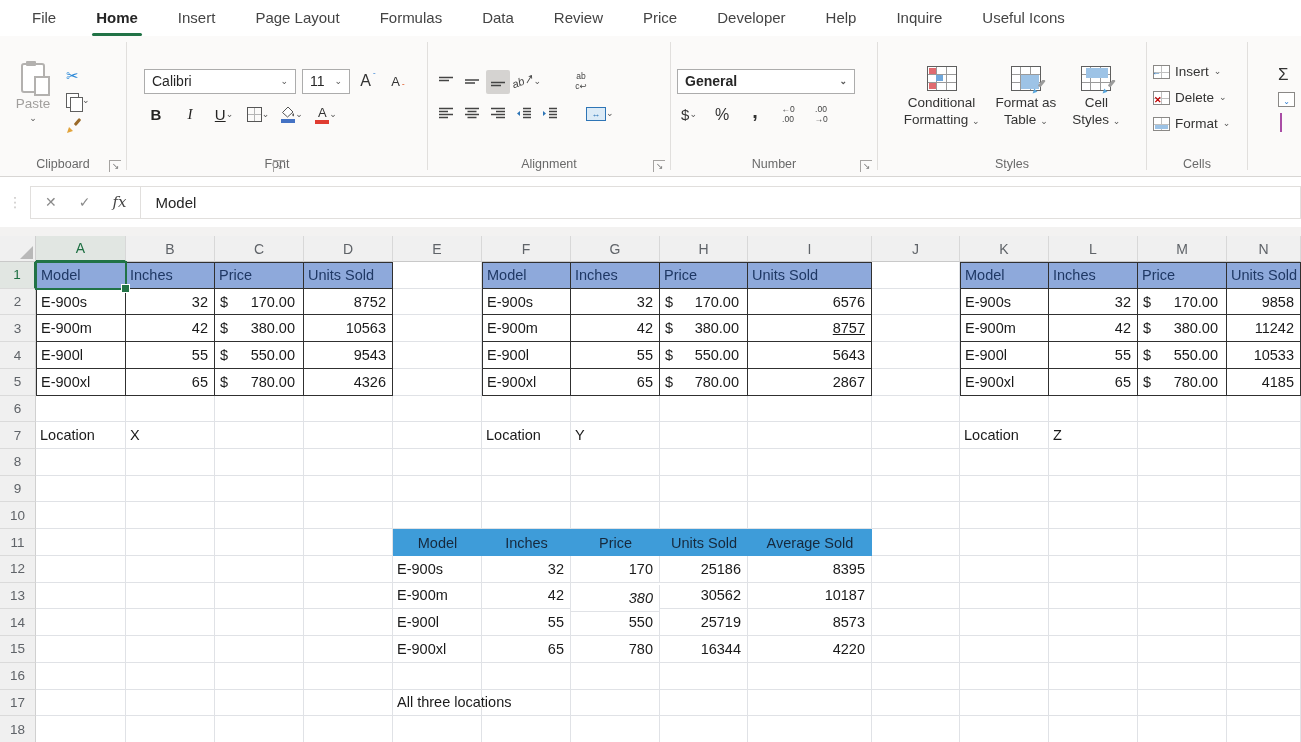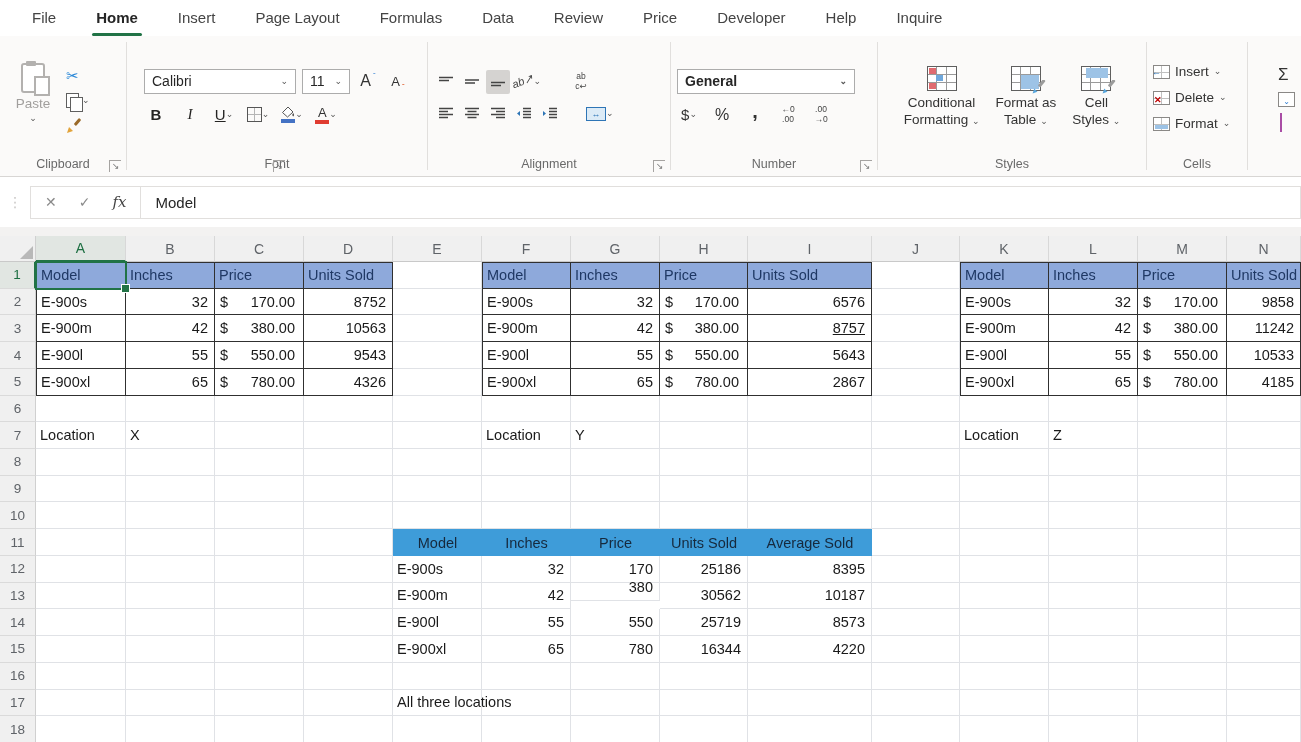--- a/index.html
+++ b/index.html
@@ -142,20 +142,21 @@
       <div class="tab active">Home</div>
       <div class="tab">Insert</div>
       <div class="tab">Page Layout</div>
       <div class="tab">Formulas</div>
       <div class="tab">Data</div>
       <div class="tab">Review</div>
       <div class="tab">Price</div>
       <div class="tab">Developer</div>
       <div class="tab">Help</div>
       <div class="tab">Inquire</div>
+      <div class="tab">Useful Icons</div>
     </div>
 
   <div class="ribbon">
 
     <div class="group g-clip">
       <div class="gcontent">
         <div class="clipwrap">
           <div class="pastebig">
             <div class="clipic"></div>
             <span>Paste</span>
@@ -684,21 +685,21 @@
         <div class="c" style="left: 960px; top: 319.92px; width: 89px; height: 26.72px;"></div>
         <div class="c" style="left: 1049px; top: 319.92px; width: 89px; height: 26.72px;"></div>
         <div class="c" style="left: 1138px; top: 319.92px; width: 89px; height: 26.72px;"></div>
         <div class="c" style="left: 1227px; top: 319.92px; width: 74px; height: 26.72px;"></div>
         <div class="c" style="left: 36px; top: 346.64px; width: 90px; height: 26.72px;"></div>
         <div class="c" style="left: 126px; top: 346.64px; width: 89px; height: 26.72px;"></div>
         <div class="c" style="left: 215px; top: 346.64px; width: 89px; height: 26.72px;"></div>
         <div class="c" style="left: 304px; top: 346.64px; width: 89px; height: 26.72px;"></div>
         <div class="c" style="left: 393px; top: 346.64px; width: 89px; height: 26.72px;">E-900m</div>
         <div class="c r" style="left: 482px; top: 346.64px; width: 89px; height: 26.72px;">42</div>
-        <div class="c r" style="left: 571px; top: 338px; width: 89px; height: 26.72px;">380</div>
+        <div class="c r" style="left: 571px; top: 349px; width: 89px; height: 26.72px; font-style: italic;">380</div>
         <div class="c r" style="left: 660px; top: 346.64px; width: 88px; height: 26.72px;">30562</div>
         <div class="c r" style="left: 748px; top: 346.64px; width: 124px; height: 26.72px;">10187</div>
         <div class="c" style="left: 872px; top: 346.64px; width: 88px; height: 26.72px;"></div>
         <div class="c" style="left: 960px; top: 346.64px; width: 89px; height: 26.72px;"></div>
         <div class="c" style="left: 1049px; top: 346.64px; width: 89px; height: 26.72px;"></div>
         <div class="c" style="left: 1138px; top: 346.64px; width: 89px; height: 26.72px;"></div>
         <div class="c" style="left: 1227px; top: 346.64px; width: 74px; height: 26.72px;"></div>
         <div class="c" style="left: 36px; top: 373.36px; width: 90px; height: 26.72px;"></div>
         <div class="c" style="left: 126px; top: 373.36px; width: 89px; height: 26.72px;"></div>
         <div class="c" style="left: 215px; top: 373.36px; width: 89px; height: 26.72px;"></div>

